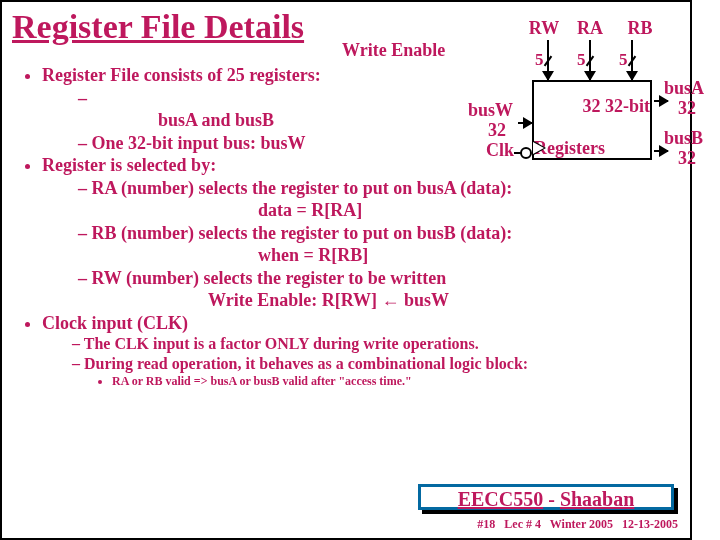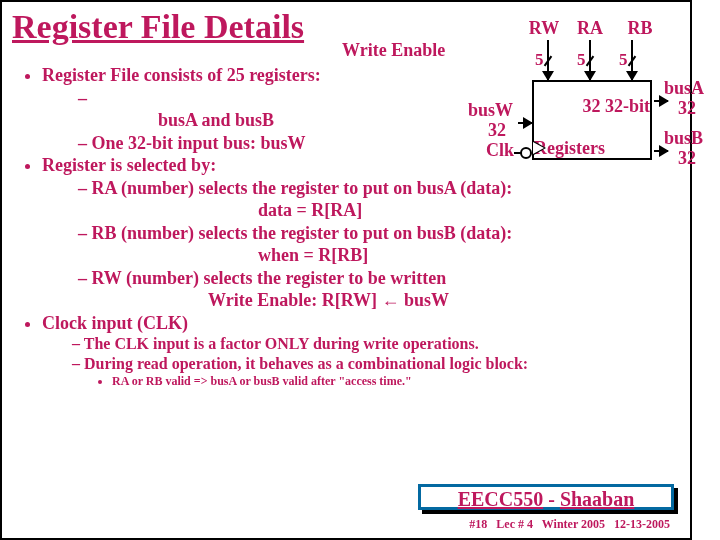--- a/index.html
+++ b/index.html
@@ -74,21 +74,21 @@
     border: 3px solid #0369a1;
     background: #fff;
     font-weight: bold;
     font-size: 20px;
     text-align: center;
     padding-top: 1px;
   }
   .course-front span.u { text-decoration: underline; }
   .footer {
     position: absolute;
-    right: 20px;
+    right: 12px;
     bottom: 6px;
     font-weight: bold;
     font-size: 12px;
   }
   
   
   .diagram {
     position: absolute;
     top: 18px;
     left: 430px;

